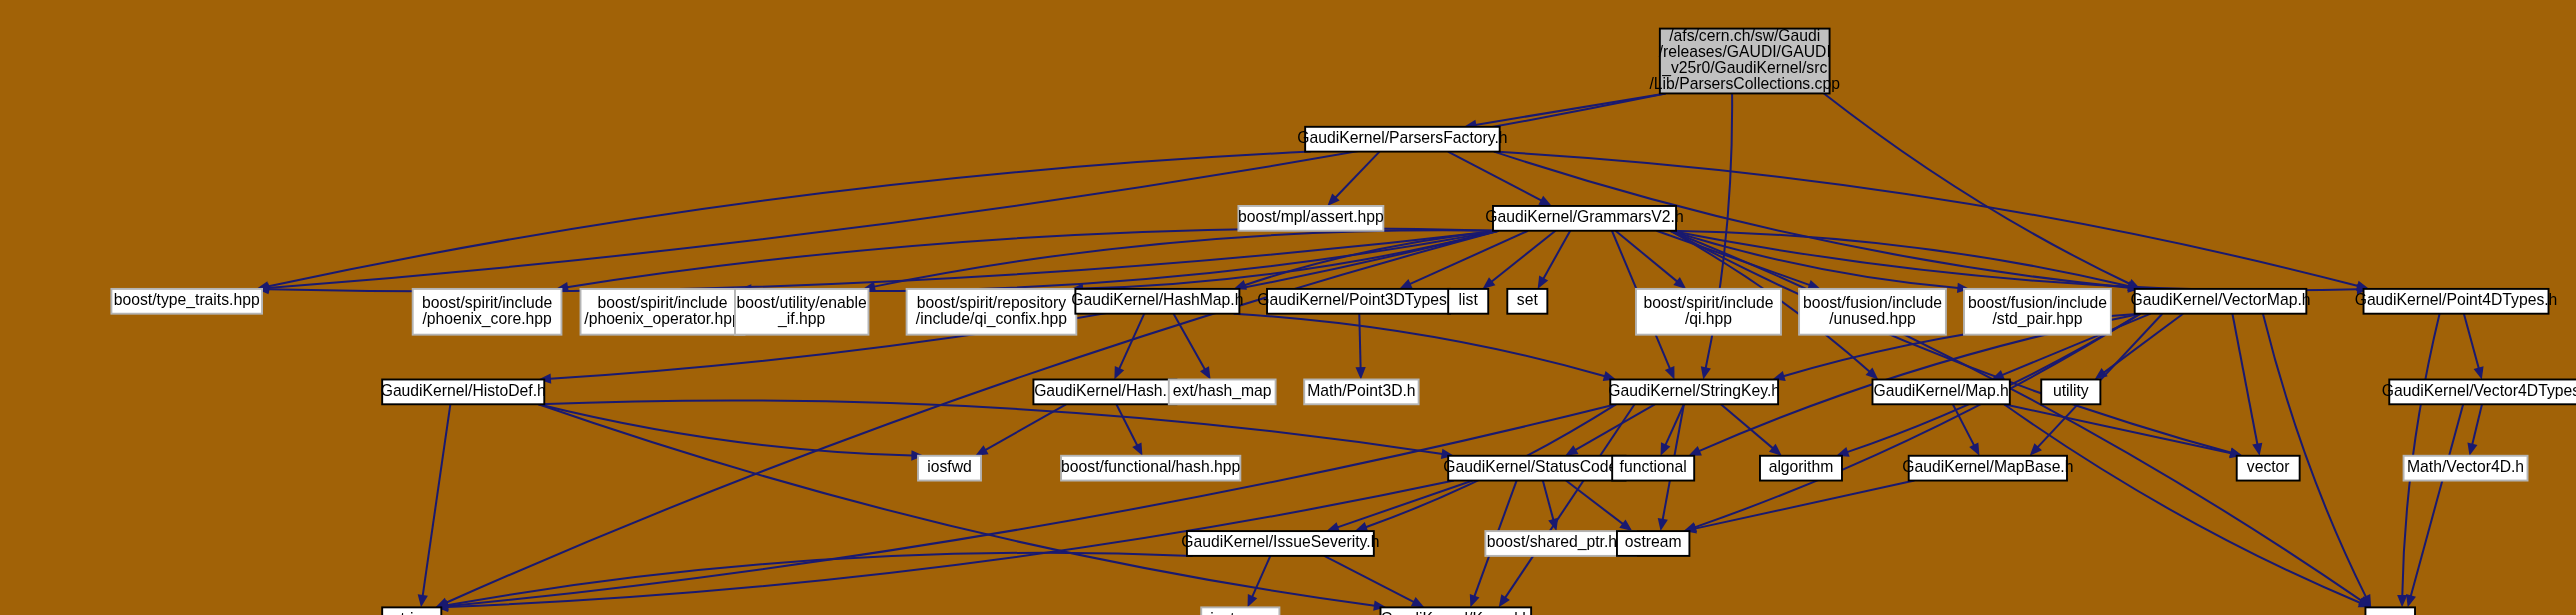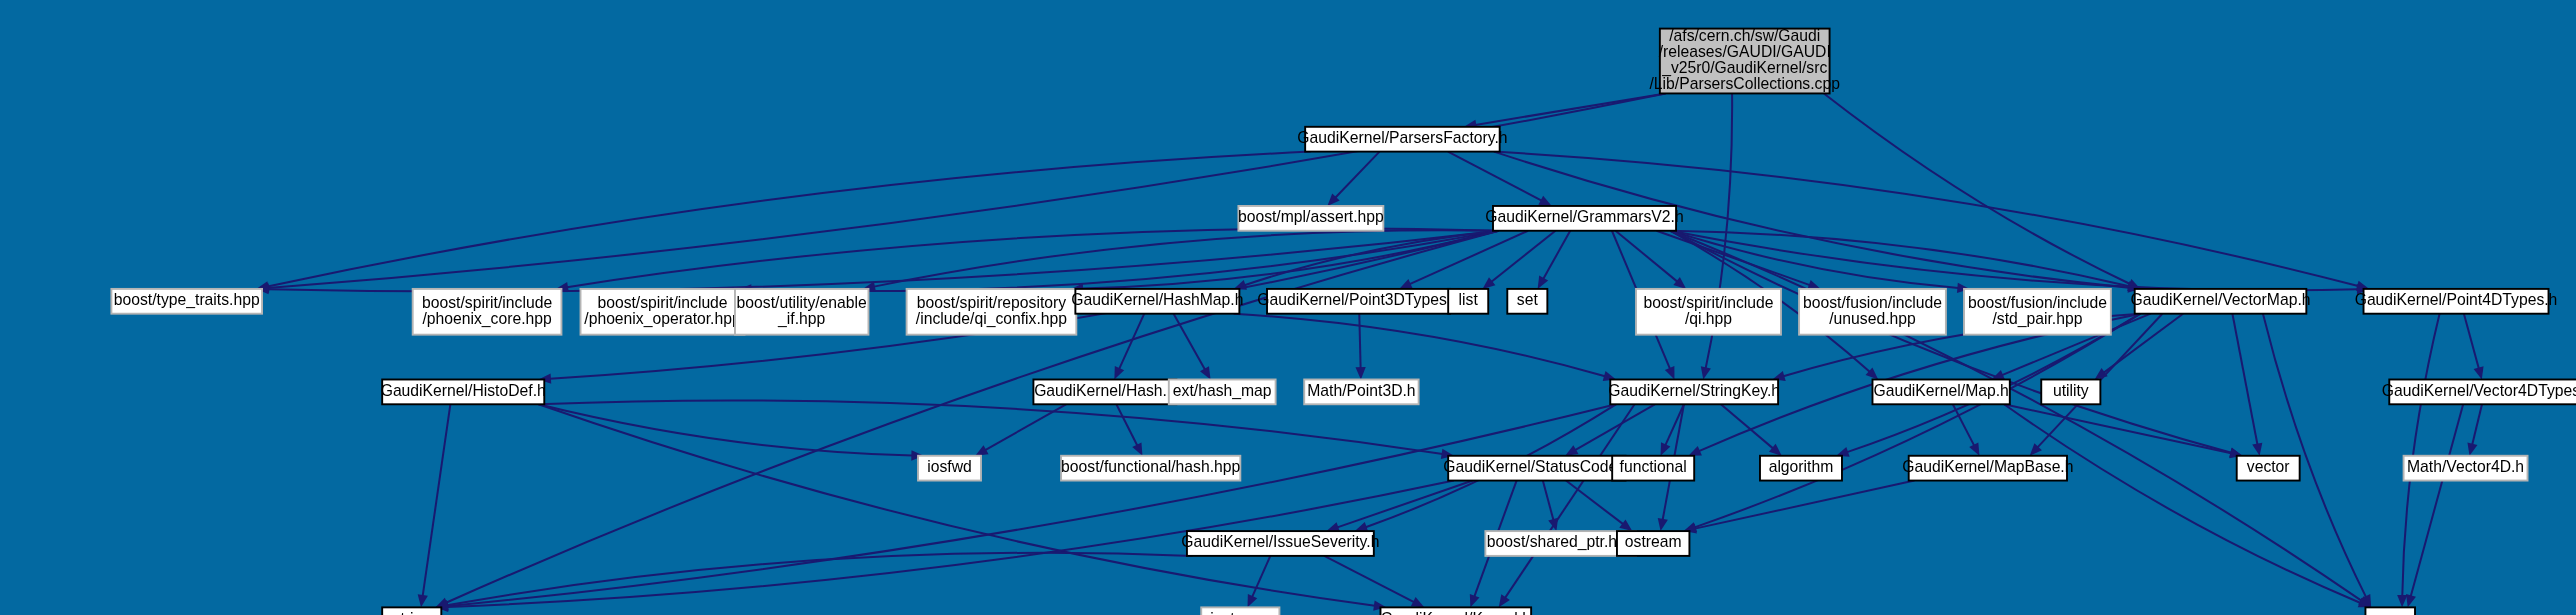--- a/index.html
+++ b/index.html
@@ -7,21 +7,21 @@
     padding: 0;
     background: #ffffff;
   }
   body {
     font-family: "Liberation Sans", sans-serif;
   }
   #graph-wrap {
     position: relative;
     width: 2576px;
     height: 615px;
-    background: #0369a1;
+    background: #a16207;
     overflow: hidden;
   }
   svg#dep-graph {
     position: absolute;
     top: 0;
     left: 0;
     width: 2576px;
     height: 615px;
     display: block;
   }

